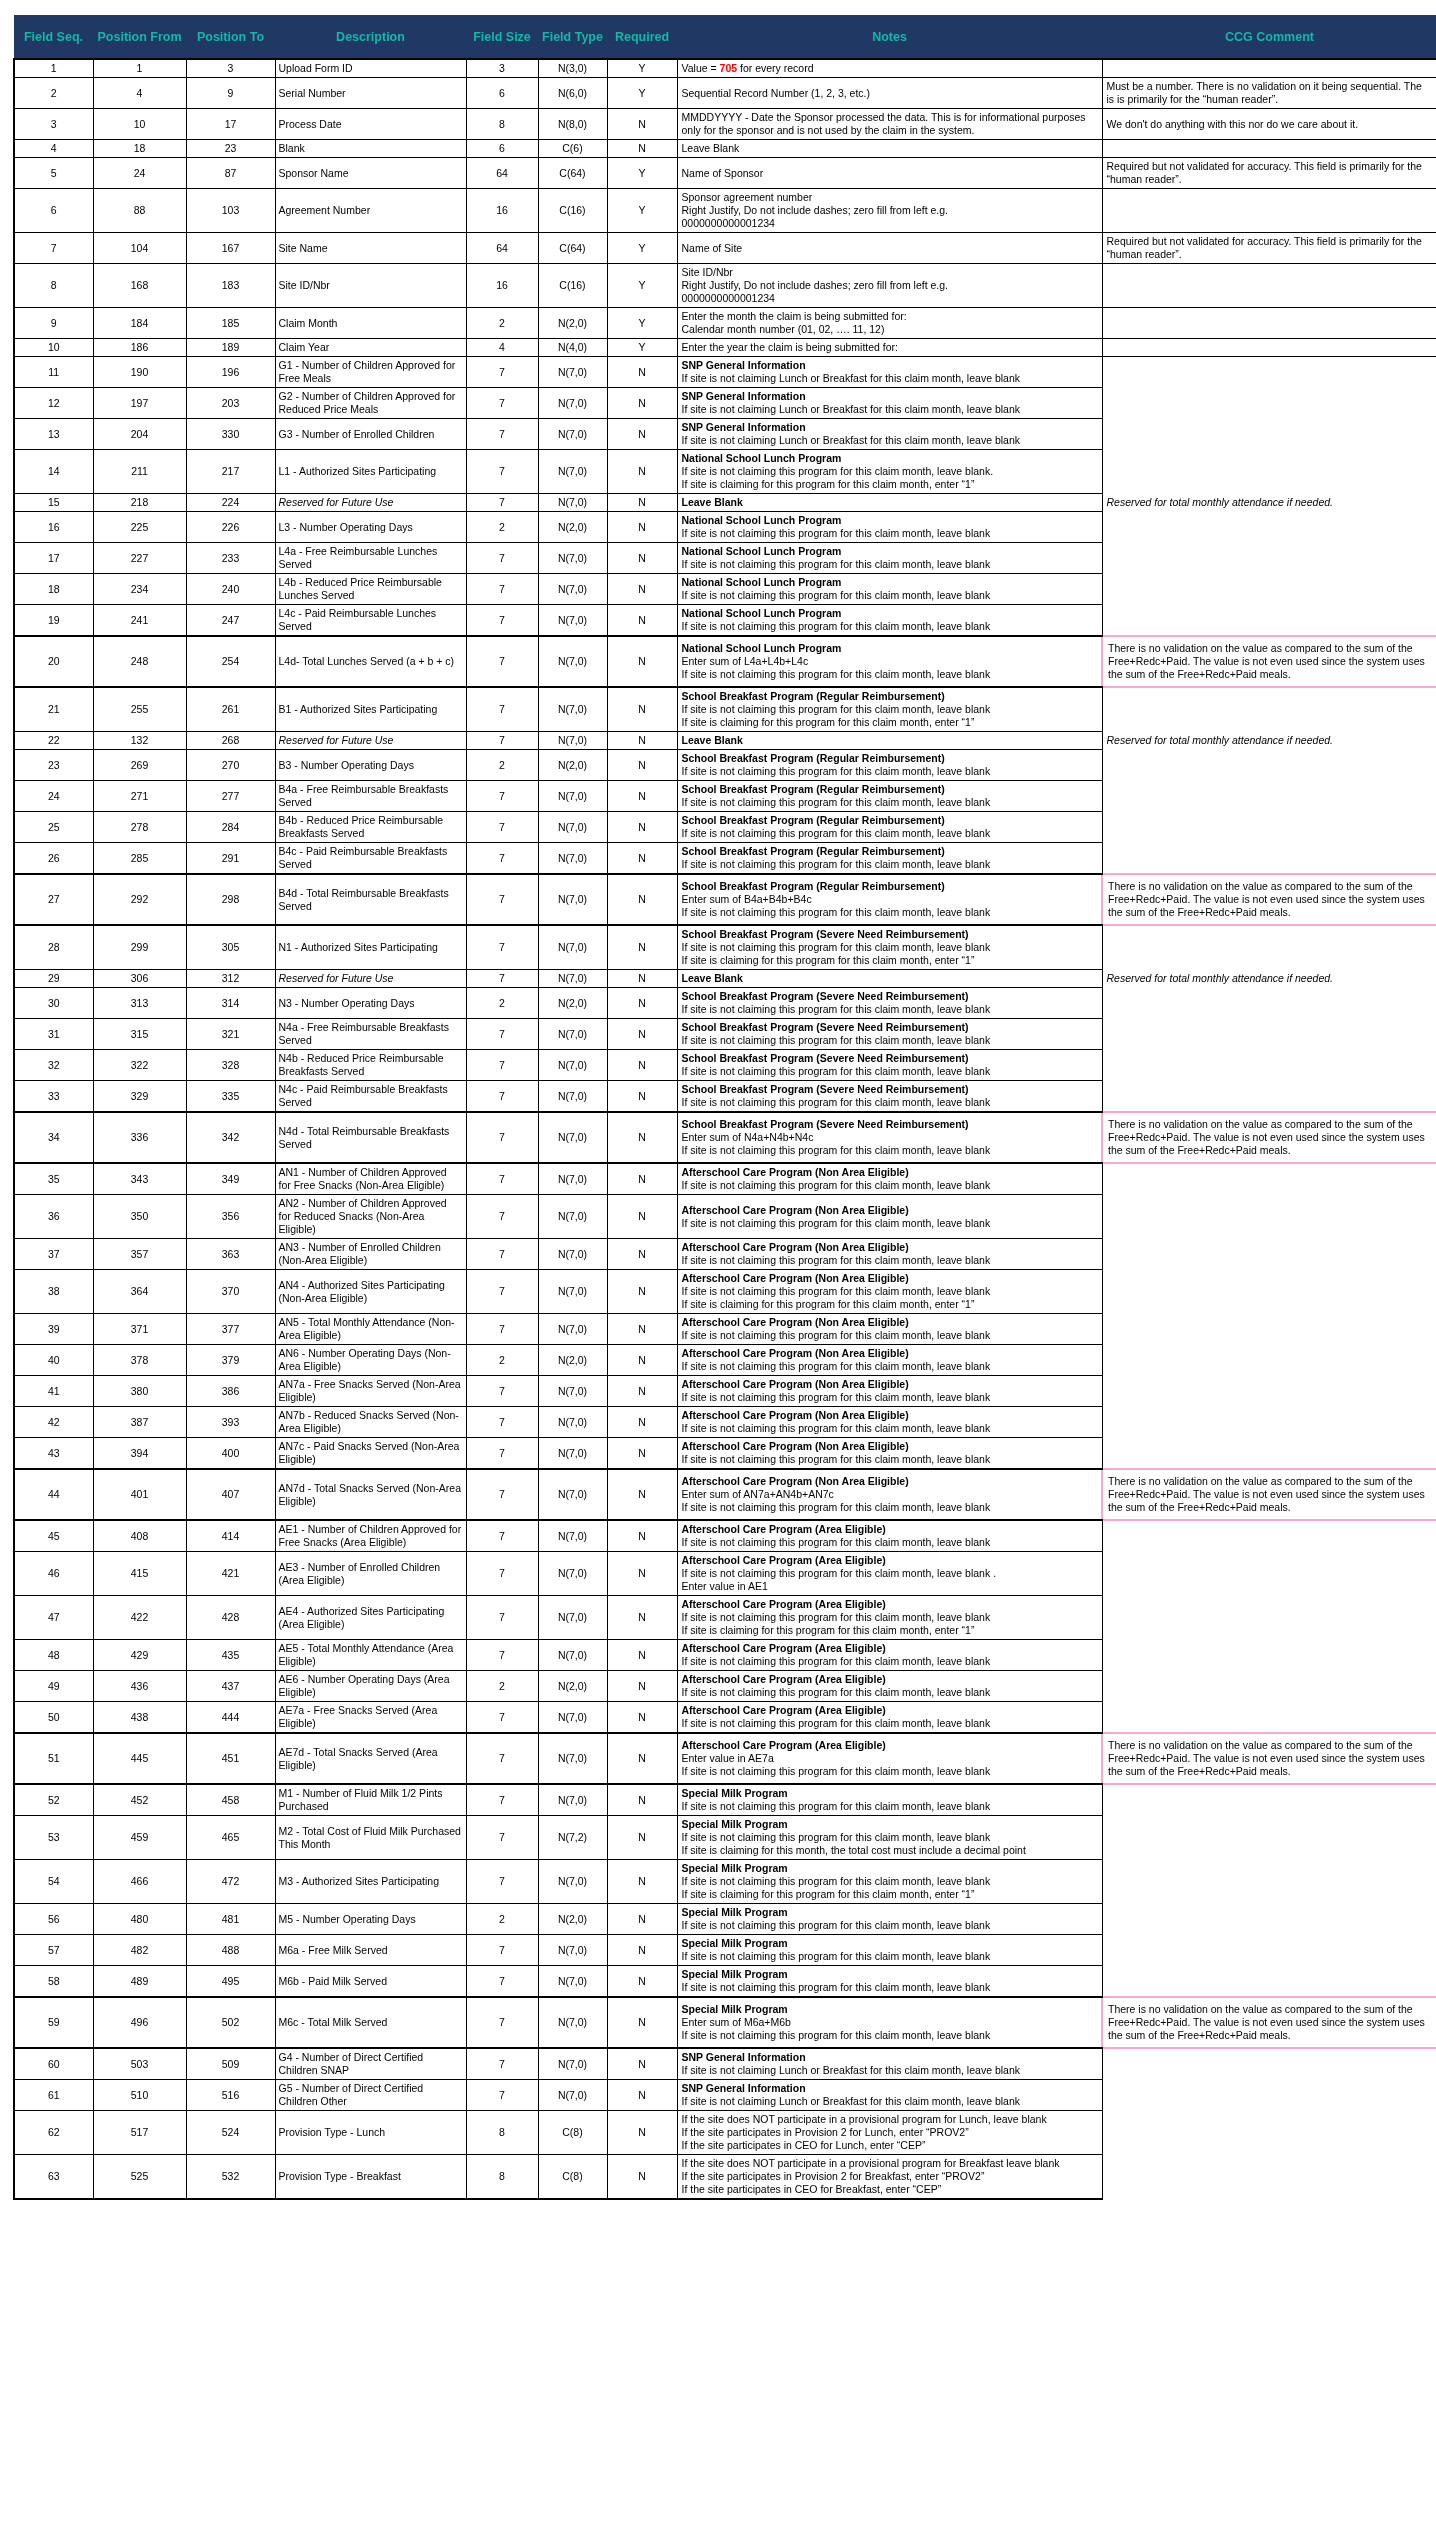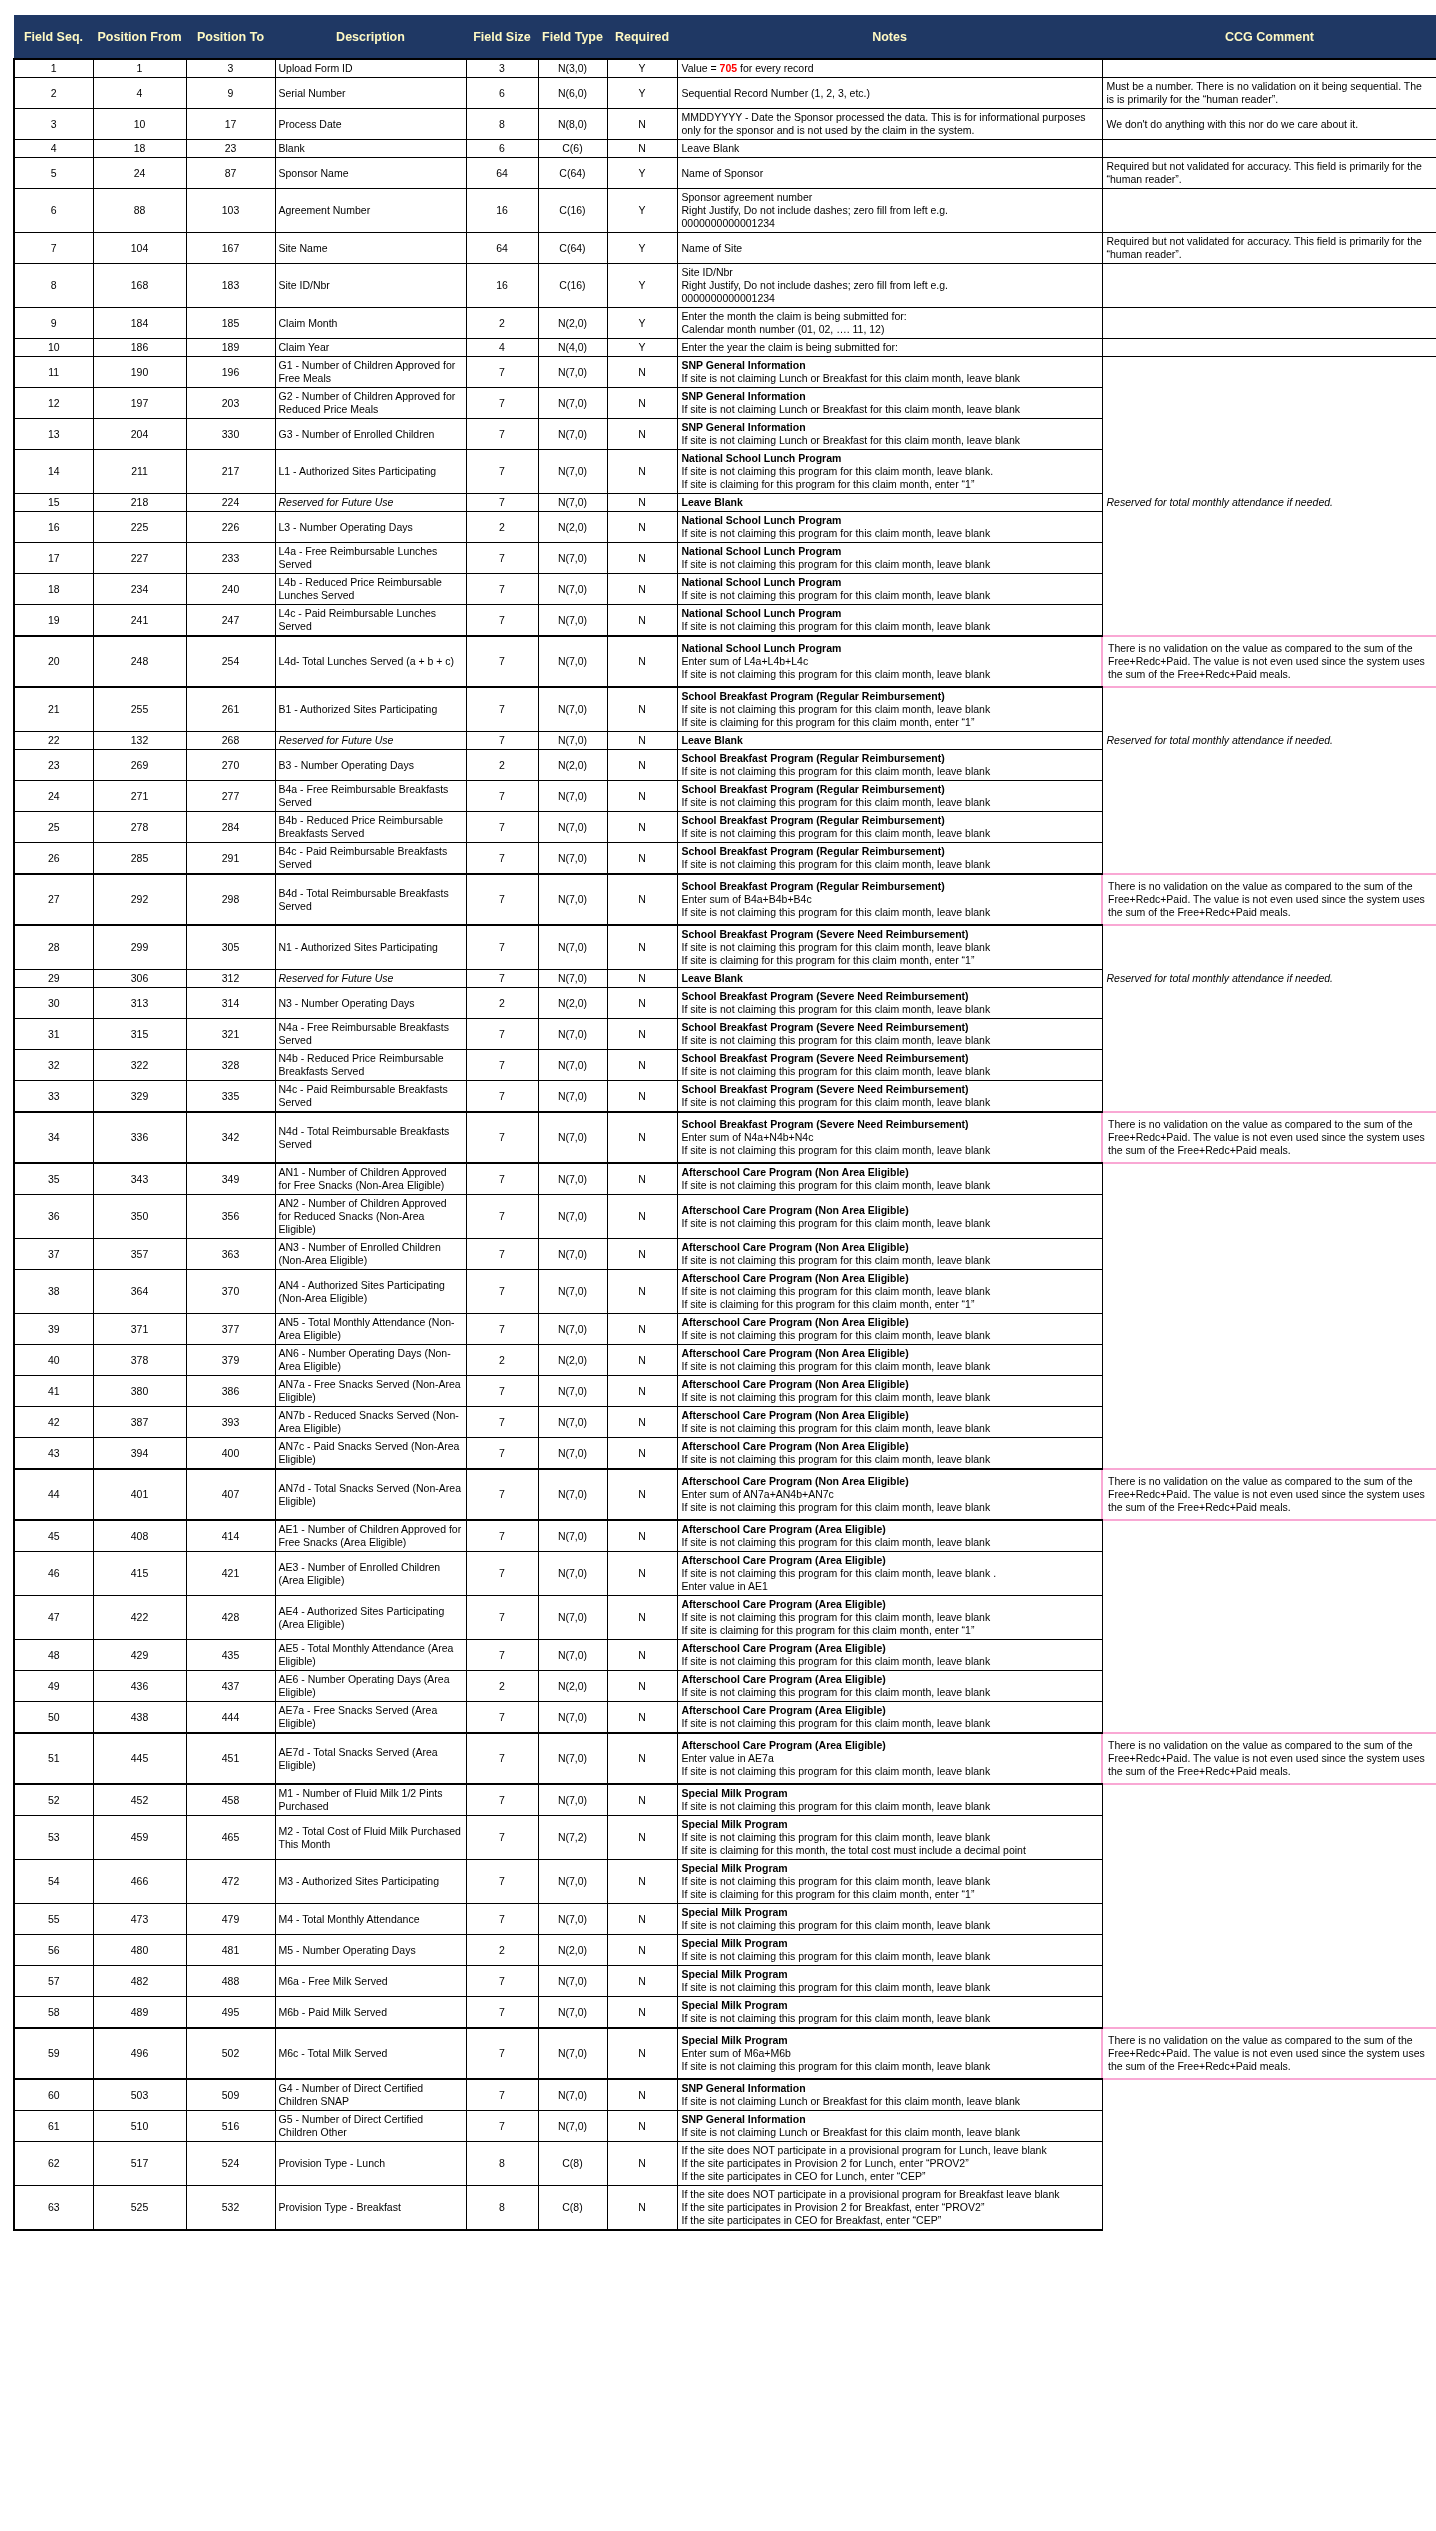--- a/index.html
+++ b/index.html
@@ -1,20 +1,20 @@
 <!DOCTYPE html>
 <html style="--header-bg: #1F3864; --highlight-red: #FF0000;"><head>
 <meta charset="utf-8">
 <title></title>
 <style>
   html,body{margin:0;padding:0;background:#fff;}
   body{width:1436px;font-family:"Liberation Sans",sans-serif;color:#000;}
   .page{padding:15px 0 30px 13px;}
   table.spec{border-collapse:collapse;table-layout:fixed;width:1423px;}
-  th{background:var(--header-bg,#1F3864);color:#fef9c3;font-family:"Liberation Sans",sans-serif;
+  th{background:var(--header-bg,#1F3864);color:#14b8a6;font-family:"Liberation Sans",sans-serif;
      font-size:12.5px;font-weight:bold;line-height:1.45;text-align:center;vertical-align:middle;
      padding:4px 2px;border:1px solid var(--header-bg,#1F3864);border-bottom:2px solid #000;height:34px;}
   td{border:1px solid #000;font-size:10.5px;line-height:13px;padding:2px 4px;
      vertical-align:middle;word-wrap:break-word;overflow:hidden;}
   td:first-child{border-left:2px solid #000;}
   tr:last-child td{border-bottom:2px solid #000;}
   tr.boxed td{border-top:2px solid #000;border-bottom:2px solid #000;padding-top:5px;padding-bottom:5px;}
   td.c{text-align:center;padding:2px 2px;}
   td.desc{padding-left:3px;}
   td.notes{padding-left:4px;}
@@ -811,34 +811,20 @@
           <td class="c">N(7,0)</td>
           <td class="c">N</td>
           <td class="notes">
             <div class="b">Special Milk Program</div>
             <div>If site is not claiming this program for this claim month, leave blank</div>
             <div>If site is claiming for this program for this claim month, enter “1”</div>
           </td>
           <td class="ccg nob"></td>
         </tr>
         <tr>
-          <td class="c">55</td>
-          <td class="c">473</td>
-          <td class="c">479</td>
-          <td class="desc">M4 - Total Monthly Attendance</td>
-          <td class="c">7</td>
-          <td class="c">N(7,0)</td>
-          <td class="c">N</td>
-          <td class="notes">
-            <div class="b">Special Milk Program</div>
-            <div>If site is not claiming this program for this claim month, leave blank</div>
-          </td>
-          <td class="ccg nob"></td>
-        </tr>
-        <tr>
           <td class="c">56</td>
           <td class="c">480</td>
           <td class="c">481</td>
           <td class="desc">M5 - Number Operating Days</td>
           <td class="c">2</td>
           <td class="c">N(2,0)</td>
           <td class="c">N</td>
           <td class="notes">
             <div class="b">Special Milk Program</div>
             <div>If site is not claiming this program for this claim month, leave blank</div>

